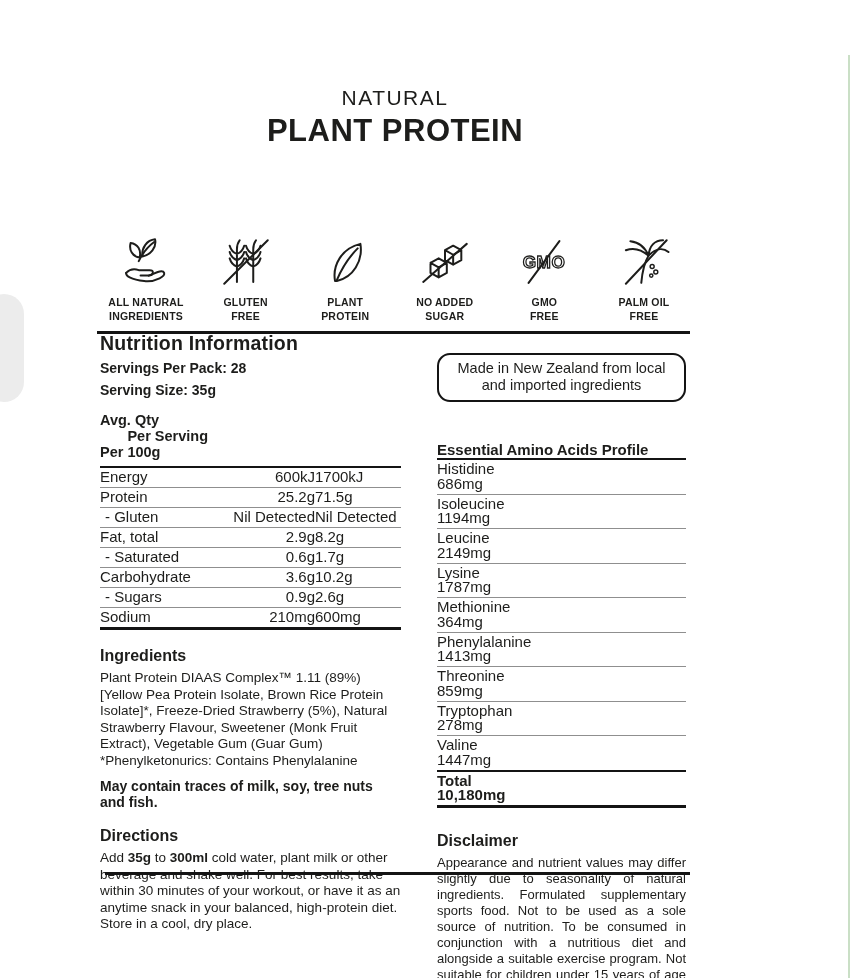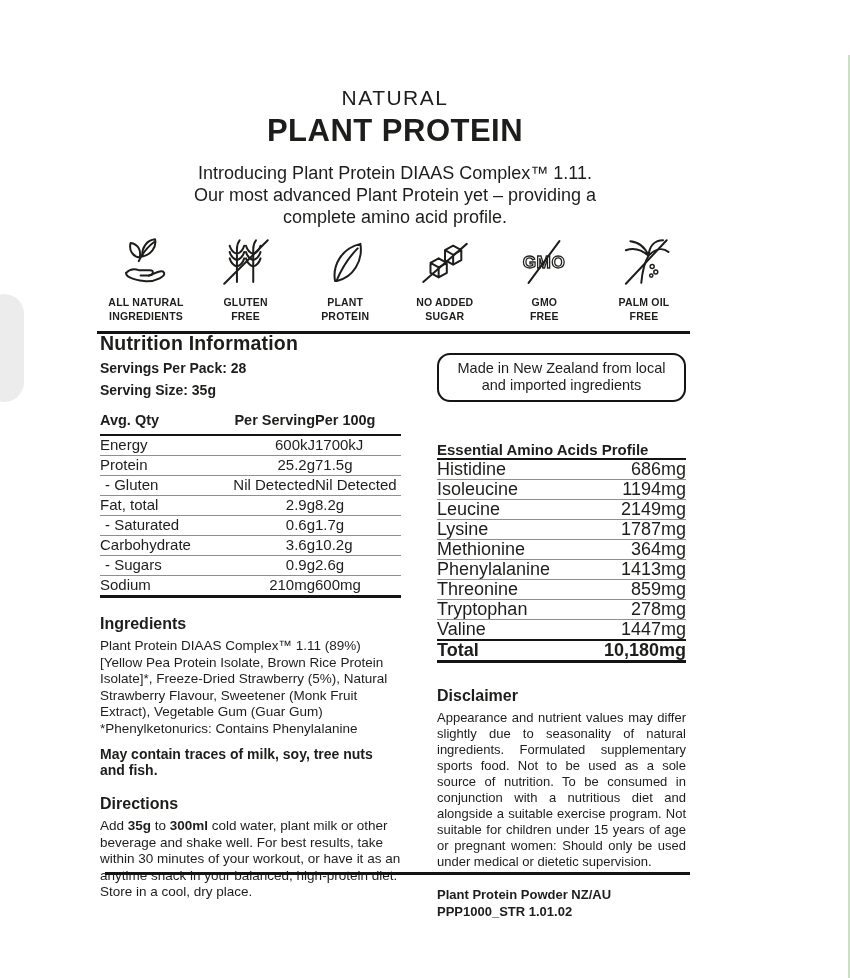--- a/index.html
+++ b/index.html
@@ -37,38 +37,38 @@
   .col-right { position:absolute; left:437px; top:353px; width:249px; }
 
   .h-lg { font-size:19.5px; font-weight:700; letter-spacing:0.2px; }
   .h-md { font-size:16px;   font-weight:700; }
   .serving-line { font-size:14px; font-weight:700; margin-top:4px; line-height:18px; }
   .servings-wrap { }
 
   
   .n-table { margin-top:13px; }
   .t-head { display:flex; align-items:baseline; font-size:14.5px; font-weight:700;
-    padding-bottom:6px; border-bottom:2.5px solid #141414; }
+    padding-bottom:6px; border-bottom:2.5px solid #141414;flex-direction:column; }
   .t-row { display:flex; align-items:baseline; font-size:15px;
     padding:2px 0 2.5px; border-bottom:1px solid #8f8f8f; line-height:14.5px; }
   .t-row:last-child { border-bottom:3px solid #141414; }
   .t-row.indent .c-name { padding-left:5px; }
   .c-name { flex:1; text-align:left; }
   .c-serv { width:108px; text-align:right; }
   .c-100  { width:86px;  text-align:left; }
 
   
   .made-in { border:2px solid #141414; border-radius:13px; padding:5px 8px 6px;
     font-size:14.5px; line-height:17px; text-align:center; white-space:pre-line; }
 
   
   .amino { margin-top:39px; }
   .a-title { font-size:15px; font-weight:700; border-bottom:2.5px solid #141414; }
-  .a-row { display:flex; align-items:baseline; font-size:18px;
-    padding:2px 0 2.5px; border-bottom:1px solid #8f8f8f; line-height:14.5px; }
+  .a-row { display:flex; align-items:baseline; font-size:15px;
+    padding:2px 0 2.5px; border-bottom:1px solid #8f8f8f; line-height:14.5px;flex-direction:column; }
   .a-row.pre-total { border-bottom:2px solid #141414; }
   .a-row.total { font-weight:700; border-bottom:3px solid #141414; }
   .a-name { flex:1; } .a-val { text-align:right; }
 
   
   .section { margin-top:17px; }
   .body-text { margin-top:5px; font-size:13.5px; line-height:16.5px; }
   .allergen { margin-top:9px; font-size:14px; font-weight:700; line-height:16px; }
   .bold { font-weight:700; }
 
@@ -77,23 +77,20 @@
 </style>
 </head>
 <body>
 
 <div class="edge-pill"></div>
 <div class="edge-line-green"></div>
 
 <div class="header">
   <div class="kicker">NATURAL</div>
   <div class="title">PLANT PROTEIN</div>
-  <div class="intro">Introducing Plant Protein DIAAS Complex™ 1.11.
-Our most advanced Plant Protein yet – providing a
-complete amino acid profile.</div>
 </div>
 
 <div class="badges">
 
   <div class="badge">
     <svg viewBox="0 0 64 64">
       <path class="ink" d="M25 27 C17 26 13 19 15 11 C23 12 27 19 25 27 Z"></path>
       <path class="ink" d="M28 26 C27 16 33 8 42 7 C44 16 37 24 28 26 Z"></path>
       <path class="ink" d="M24 31 C28 23 34 15 41 10"></path>
       <path class="ink" d="M10 44 Q16 38 24 41 L36 41 Q40 41 39.5 44 Q39 47 35 47 L26 47"></path>

